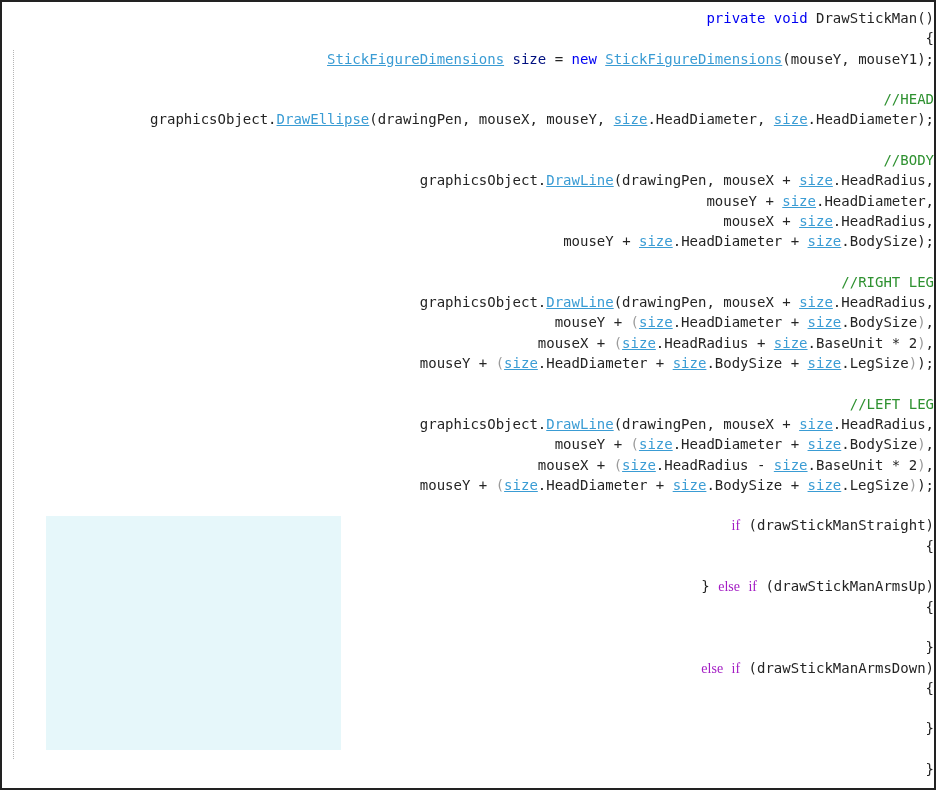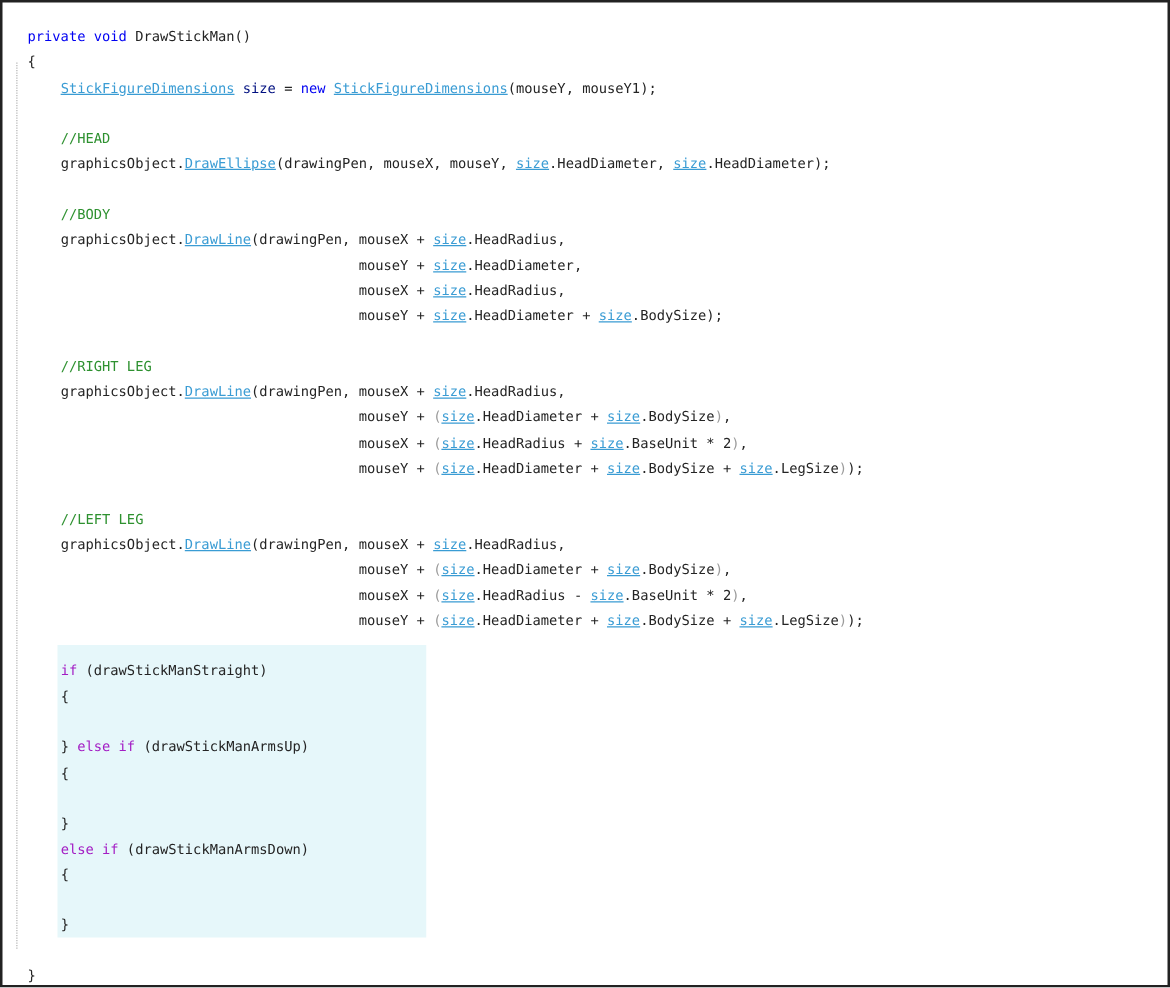--- a/index.html
+++ b/index.html
@@ -11,29 +11,30 @@
   .frame{
     position:relative;
     width:932px;height:786px;
     background:var(--c-bg);
     border:2px solid var(--c-border);
     overflow:hidden;
     font-family:"DejaVu Sans Mono","Liberation Mono",monospace;
   }
   .code{
     position:relative;z-index:2;
-    margin:12px;padding:6px 0 0 8px;
-    font-size:11px;line-height:20.3px;
+    margin:0;padding:6px 0 0 8px;
+    font-size:14px;line-height:20.3px;
     white-space:pre;
     color:var(--c-p);
     background:transparent;
+    text-align:right;
   }
   .line{height:20.3px;}
   .tok-k{color:var(--c-k);}
-  .tok-c{color:var(--c-c);}
+  .tok-c{color:var(--c-c);font-family:Liberation Serif, serif;}
   .tok-t{color:var(--c-t);text-decoration:underline;}
   .tok-n{color:var(--c-n);}
   .tok-m{color:var(--c-m);}
   .tok-g{color:var(--c-g);}
   .tok-p{color:var(--c-p);}
   .hl-block{
     position:absolute;z-index:1;
     left:44px;width:295px;
     background:var(--c-hl);
   }

